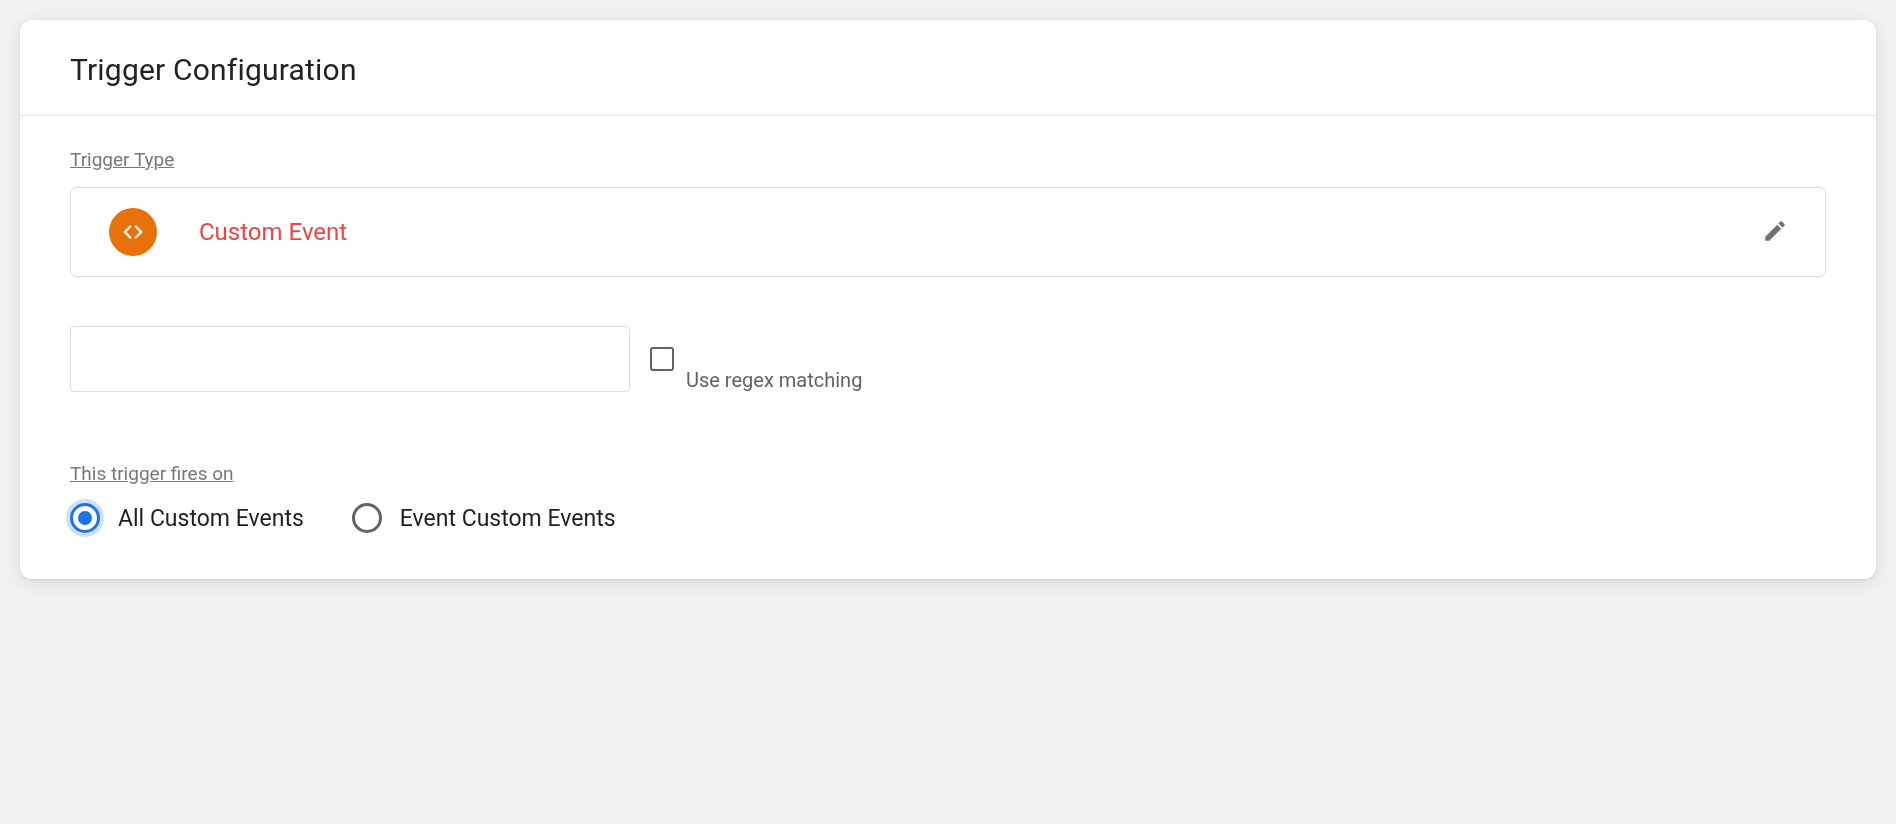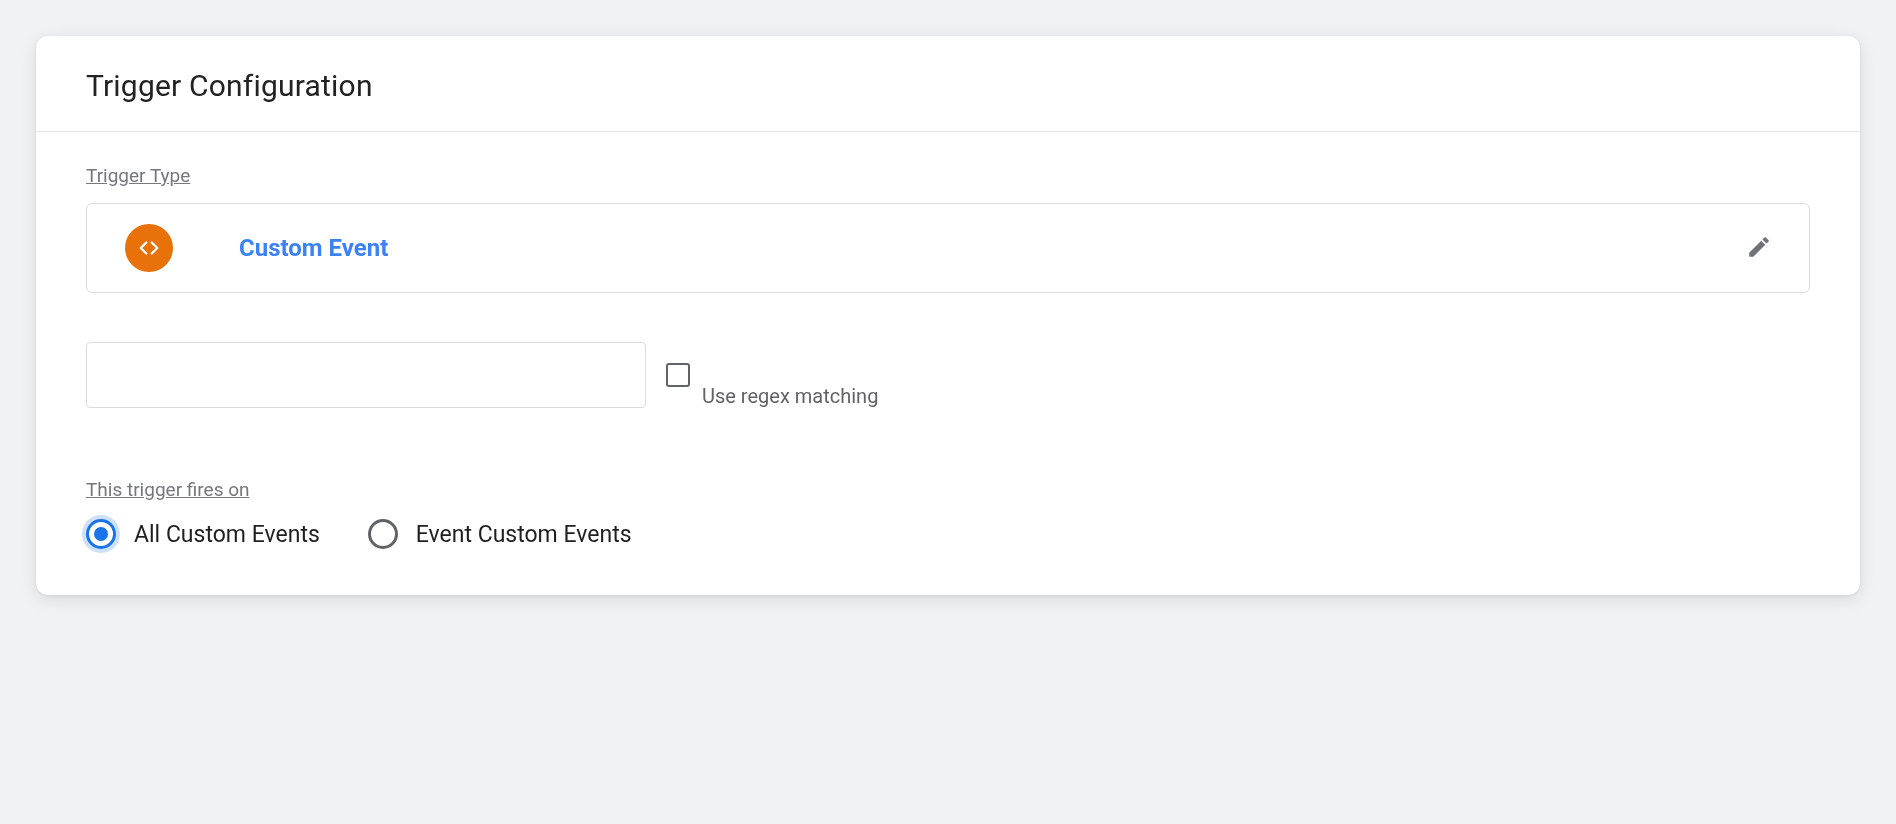--- a/index.html
+++ b/index.html
@@ -5,21 +5,21 @@
   * { box-sizing: border-box; margin: 0; padding: 0; }
   html, body {
     width: 1896px;
     height: 824px;
     background: #f1f2f3;
     font-family: -apple-system, BlinkMacSystemFont, "Segoe UI", Roboto, "Helvetica Neue", Arial, sans-serif;
     color: #202124;
     -webkit-font-smoothing: antialiased;
   }
   .canvas {
-    padding: 36px;
+    padding: 20px;
   }
   .card {
     background: #ffffff;
     border-radius: 12px;
     box-shadow: 0 1px 3px rgba(0,0,0,0.08), 0 4px 18px rgba(0,0,0,0.10);
     width: 100%;
   }
   .card-header {
     padding: 32px 50px 28px 50px;
     border-bottom: 1px solid #e3e3e3;
@@ -56,24 +56,24 @@
     display: flex;
     align-items: center;
     justify-content: center;
     flex: 0 0 auto;
   }
   .type-icon svg {
     width: 22px;
     height: 22px;
   }
   .type-name {
-    margin-left: 66px;
+    margin-left: 42px;
     font-size: 24px;
-    font-weight: 700;
-    color: #3b82f6;
+    font-weight: 400;
+    color: #ef4444;
     flex: 1 1 auto;
   }
   .edit-btn {
     width: 44px;
     height: 44px;
     display: flex;
     align-items: center;
     justify-content: center;
     border: none;
     background: transparent;

